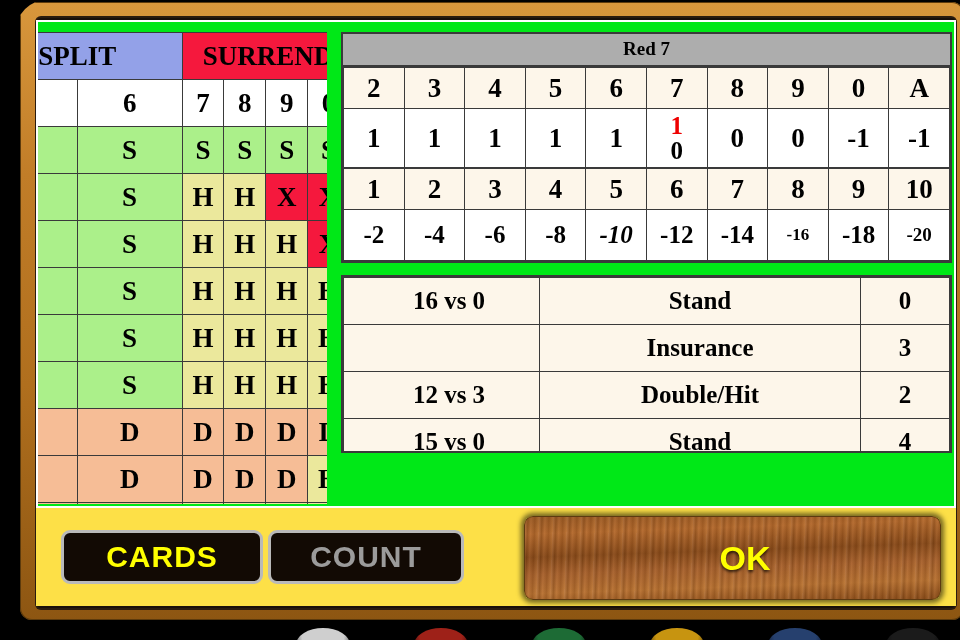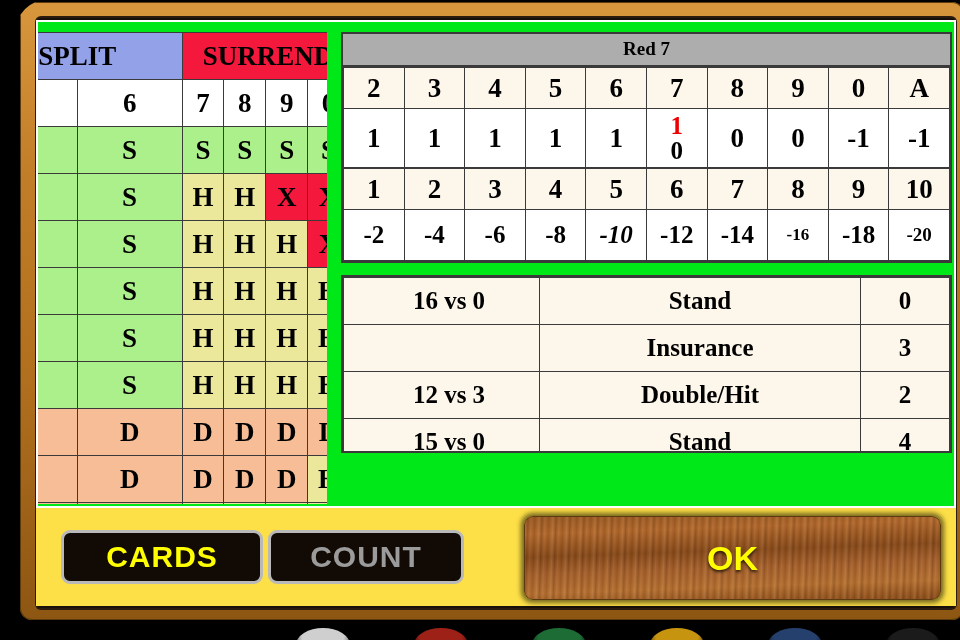--- a/index.html
+++ b/index.html
@@ -241,20 +241,21 @@
     align-items: center;
     justify-content: center;
     box-shadow: 0 0 5px 3px rgba(0,0,0,0.55);
   }
   #btn-ok .oklabel {
     color: #ffff00;
     font-family: "Liberation Sans", sans-serif;
     font-weight: bold;
     font-size: 34px;
     text-shadow: 0 2px 3px rgba(0,0,0,0.7);
+    padding-left: 25px;
   }
 </style>
 </head>
 <body>
 
 <div id="app">
 
   <div class="chip-row">
       <div class="chip" style="left: 280px; background: radial-gradient(at 50% 20%, rgb(207, 207, 207) 0%, rgb(207, 207, 207) 55%, rgb(0, 0, 0) 100%);"></div>
       <div class="chip" style="left: 398px; background: radial-gradient(at 50% 20%, rgb(158, 33, 24) 0%, rgb(158, 33, 24) 55%, rgb(0, 0, 0) 100%);"></div>

